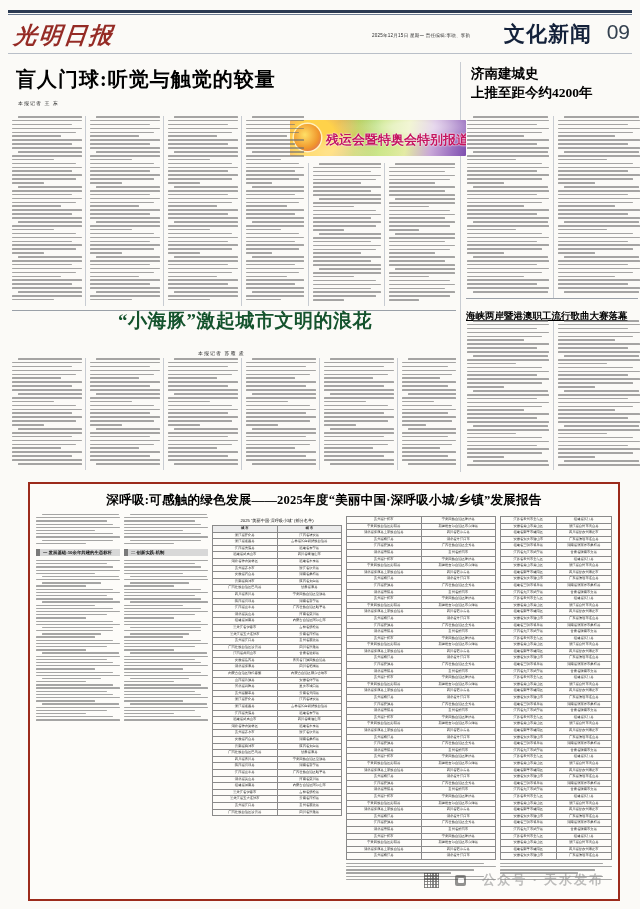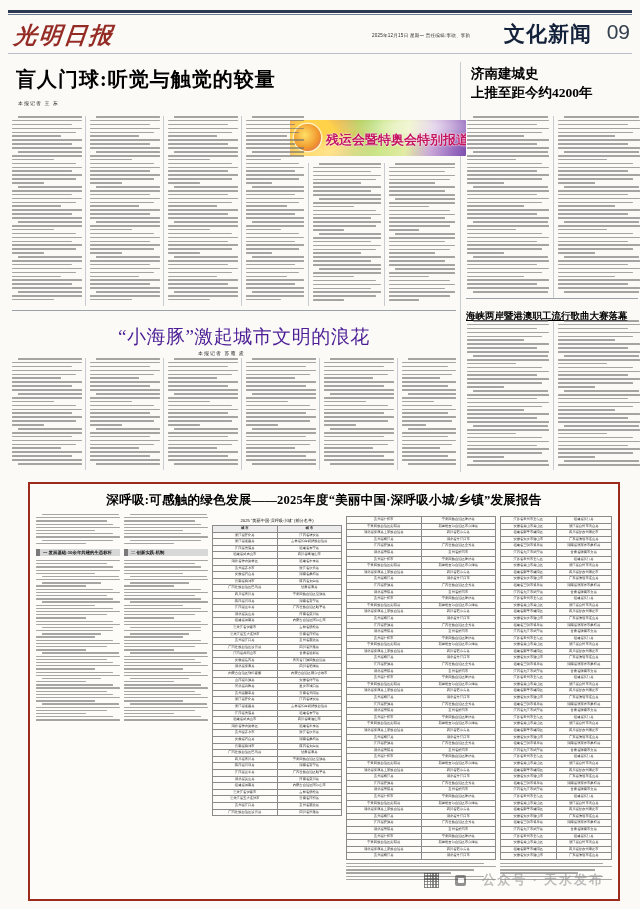--- a/index.html
+++ b/index.html
@@ -53,22 +53,22 @@
   }
   .byline{
     font-size:5px;letter-spacing:1px;color:#222;
     font-family:"Liberation Sans",sans-serif;
   }
   .hl-right1{
     position:absolute;left:463px;top:6px;width:170px;
     font-size:13.5px;font-weight:bold;line-height:19px;color:#000;
   }
   .hl-mid2{
-    position:absolute;left:110px;top:266px;
-    font-size:19px;font-weight:normal;letter-spacing:.5px;color:#4c1d95;
+    position:absolute;left:110px;top:250px;
+    font-size:19px;font-weight:bold;letter-spacing:.5px;color:#14532d;
     white-space:nowrap;
   }
   .hl-right2{
     position:absolute;left:458px;top:252px;
     font-size:9.5px;font-weight:bold;letter-spacing:0px;color:#000;
     white-space:nowrap;
     text-decoration:underline;
   }
 
   

